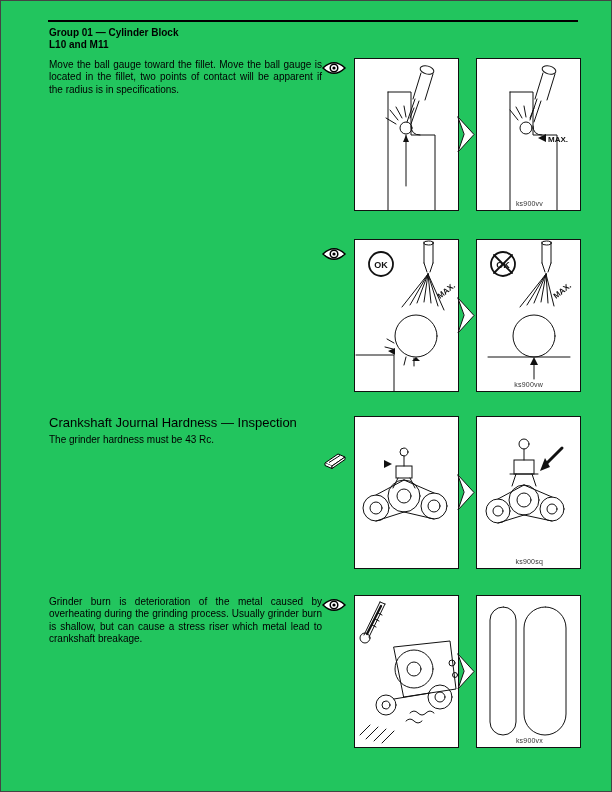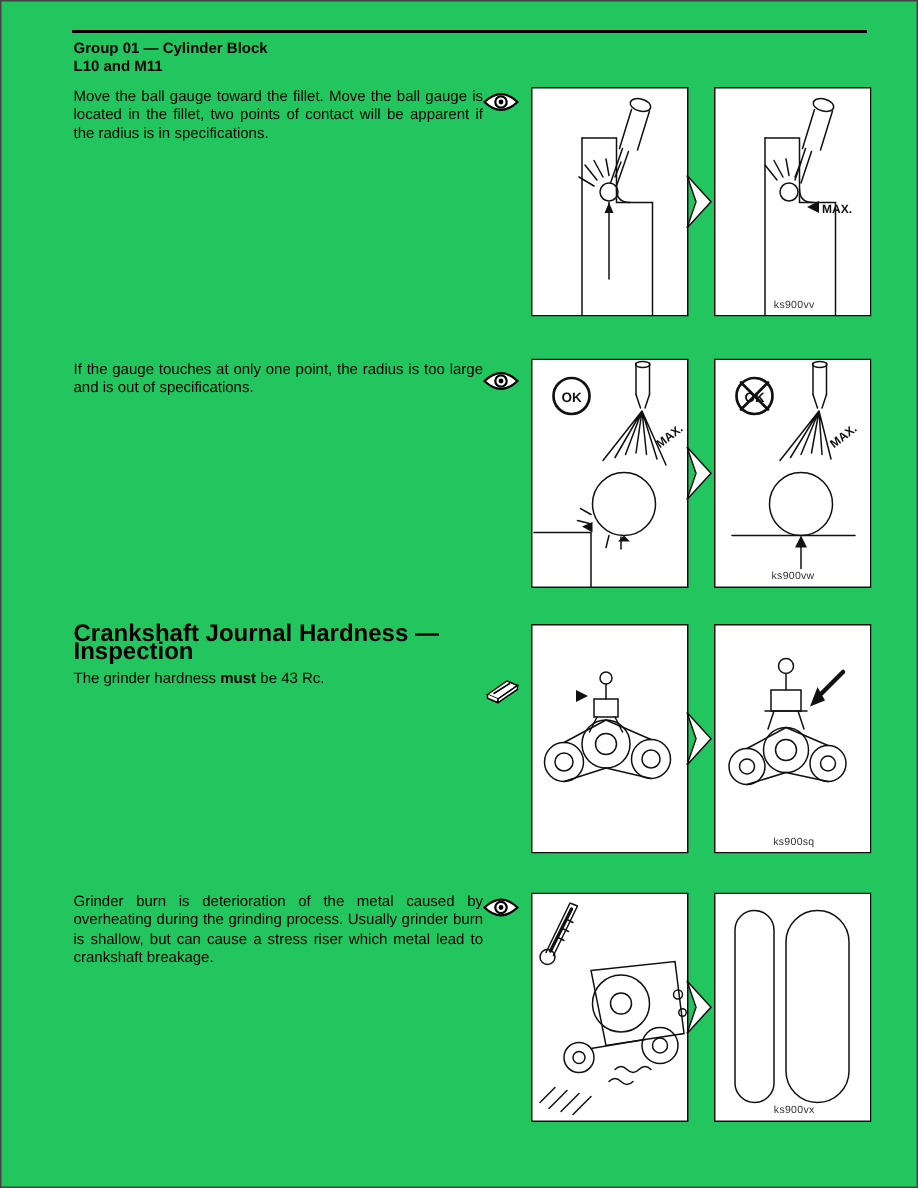--- a/index.html
+++ b/index.html
@@ -9,27 +9,27 @@
     font-family: "Liberation Sans", "DejaVu Sans", sans-serif;
     color: #000;
   }
   .page { position: relative; width: 612px; height: 792px; background: #22c55e; border: 1px solid #444; overflow: hidden; }
   .top-rule { position: absolute; left: 47px; top: 19px; width: 530px; height: 2px; background: #000; }
   .hdr { position: absolute; top: 26px; font-size: 10px; font-weight: bold; line-height: 11.5px; }
   .hdr-left { left: 48px; text-align: left; }
   .hdr-right { right: 35px; text-align: right; }
   .text-col { position: absolute; left: 48px; width: 273px; font-size: 10px; line-height: 12.3px; text-align: justify; }
   .text-col p { margin: 0 0 7px 0; }
-  .sec-heading { font-size: 16px; font-weight: bold; margin: 0 0 5px 0; text-align: left; }
+  .sec-heading { font-size: 13px; font-weight: normal; margin: 0 0 5px 0; text-align: left; }
   .fig { position: absolute; left: 353px; width: 194px; height: 153px; }
   .fig svg { display: block; width: 227px; height: 153px; }
   .fig .caption { position: absolute; right: 5px; bottom: 4px; font-size: 7px; color: #333; letter-spacing: .2px; }
   .icon { position: absolute; }
   svg text { font-family: "Liberation Sans", "DejaVu Sans", sans-serif; }
-  strong { font-weight: bold; }
+  strong { font-weight: normal; }
 </style>
 </head>
 <body>
 
 <div class="page">
 
   <div class="top-rule"></div>
 
   <div class="hdr hdr-left">
     <div>Group 01 — Cylinder Block</div>
@@ -75,23 +75,20 @@
         <path d="M164 62 L156 52 M168 60 L162 49 M172 59 L170 48 M176 60 L180 50"></path>
         <polygon points="184,80 192,76 192,84" fill="#111" stroke="none"></polygon>
 
         <polygon points="104,59 120,76.5 104,94 110,76.5" fill="#fff"></polygon>
       </g>
       <text x="194" y="84" font-size="8" font-weight="bold" fill="#111">MAX.</text>
     </svg>
     <span class="caption">ks900vv</span>
   </div>
 
-  <div class="text-col" style="top:240px">
-    <p>If the gauge touches at only one point, the radius is too large and is out of specifications.</p>
-  </div>
 
   <span class="icon" style="left:321px; top:246px">
     <svg width="24" height="14" viewBox="0 0 24 14">
       <path d="M1 7 Q12 -3.5 23 7 Q12 17.5 1 7 Z" fill="#fff" stroke="#000" stroke-width="1.5"></path>
       <circle cx="12" cy="7" r="3.8" fill="#fff" stroke="#000" stroke-width="1.5"></circle>
       <circle cx="12" cy="7" r="1.6" fill="#000"></circle>
     </svg>
   </span>
 
   <div class="fig" style="top:238px">

